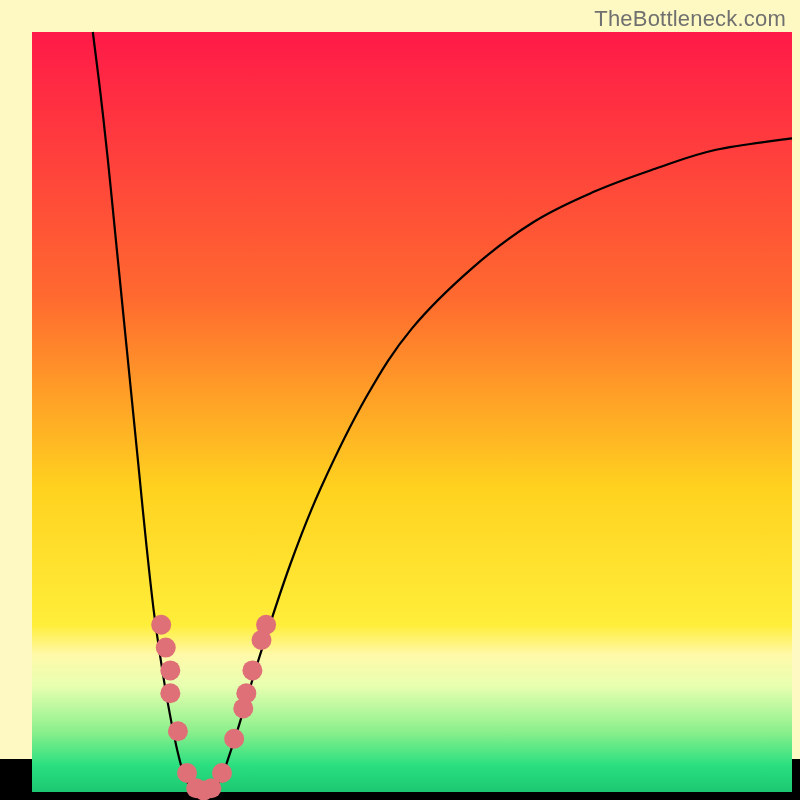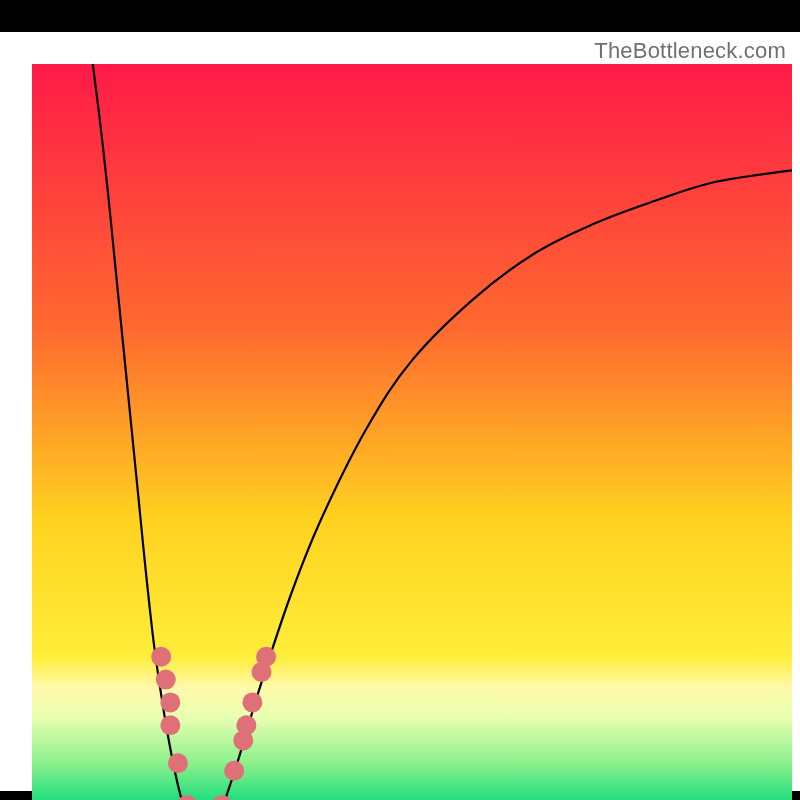--- a/index.html
+++ b/index.html
@@ -8,22 +8,21 @@
     width: 800px;
     height: 800px;
     overflow: hidden;
     background: #000;
     font-family: Arial, Helvetica, sans-serif;
   }
   .frame {
     position: relative;
     width: 800px;
     height: 759px;
-    background: #ffffff;
-    margin-top: 32px;
+    background: #fef9c3;
   }
   .watermark {
     position: absolute;
     top: 6px;
     right: 14px;
     color: #707070;
     font-size: 22px;
     font-weight: 500;
     letter-spacing: 0.2px;
     z-index: 10;

